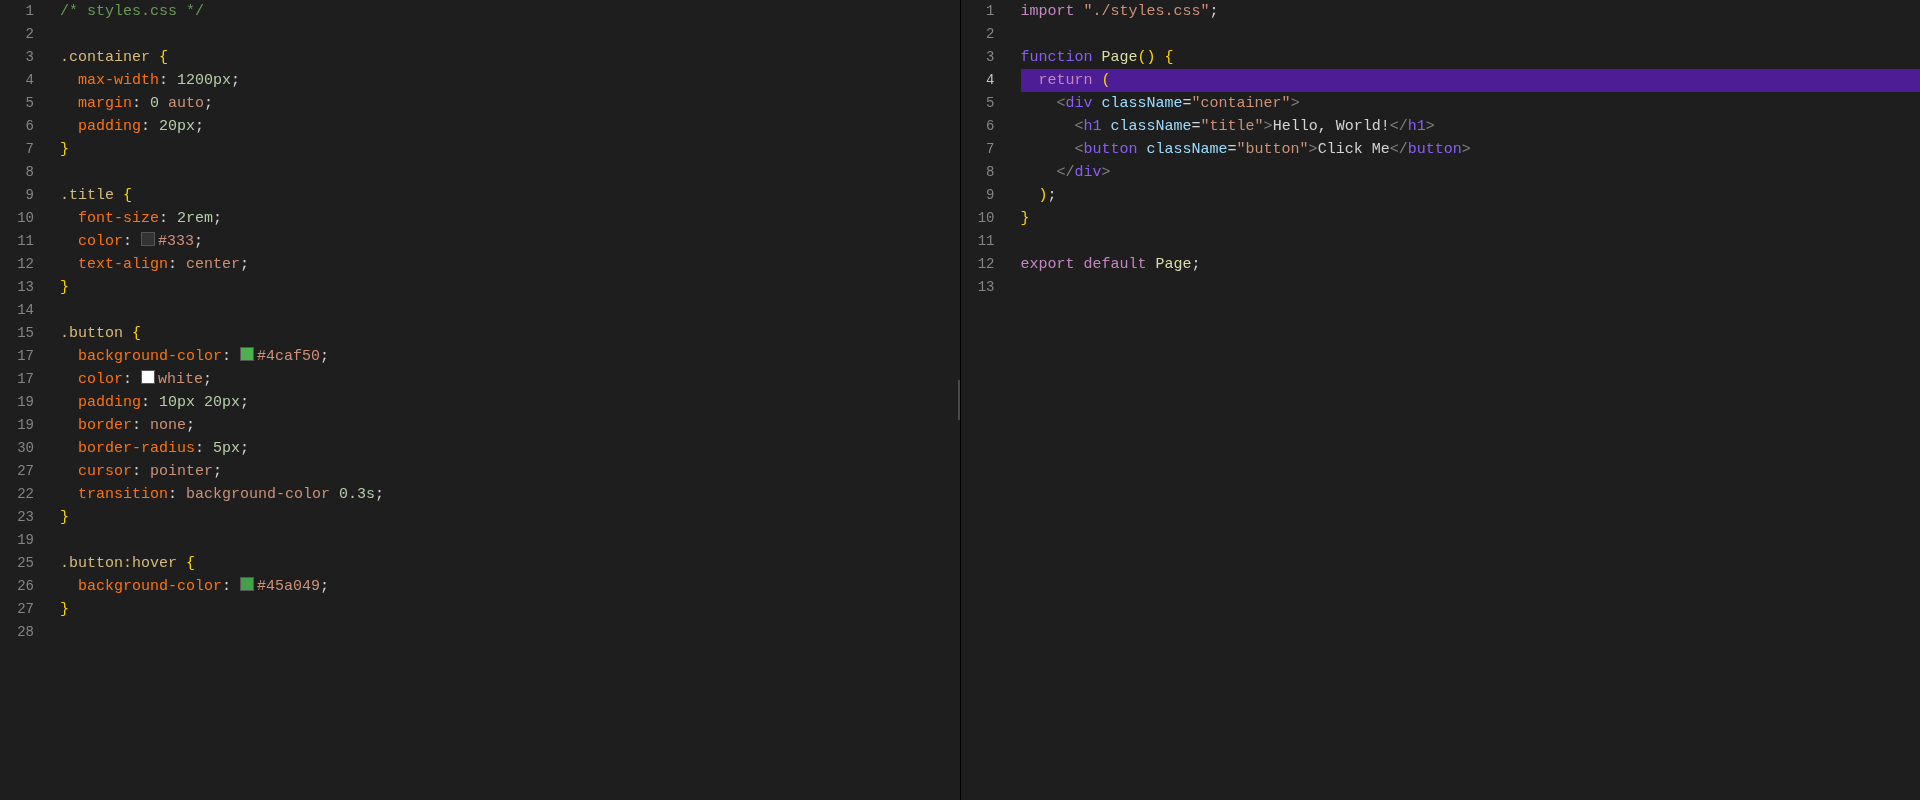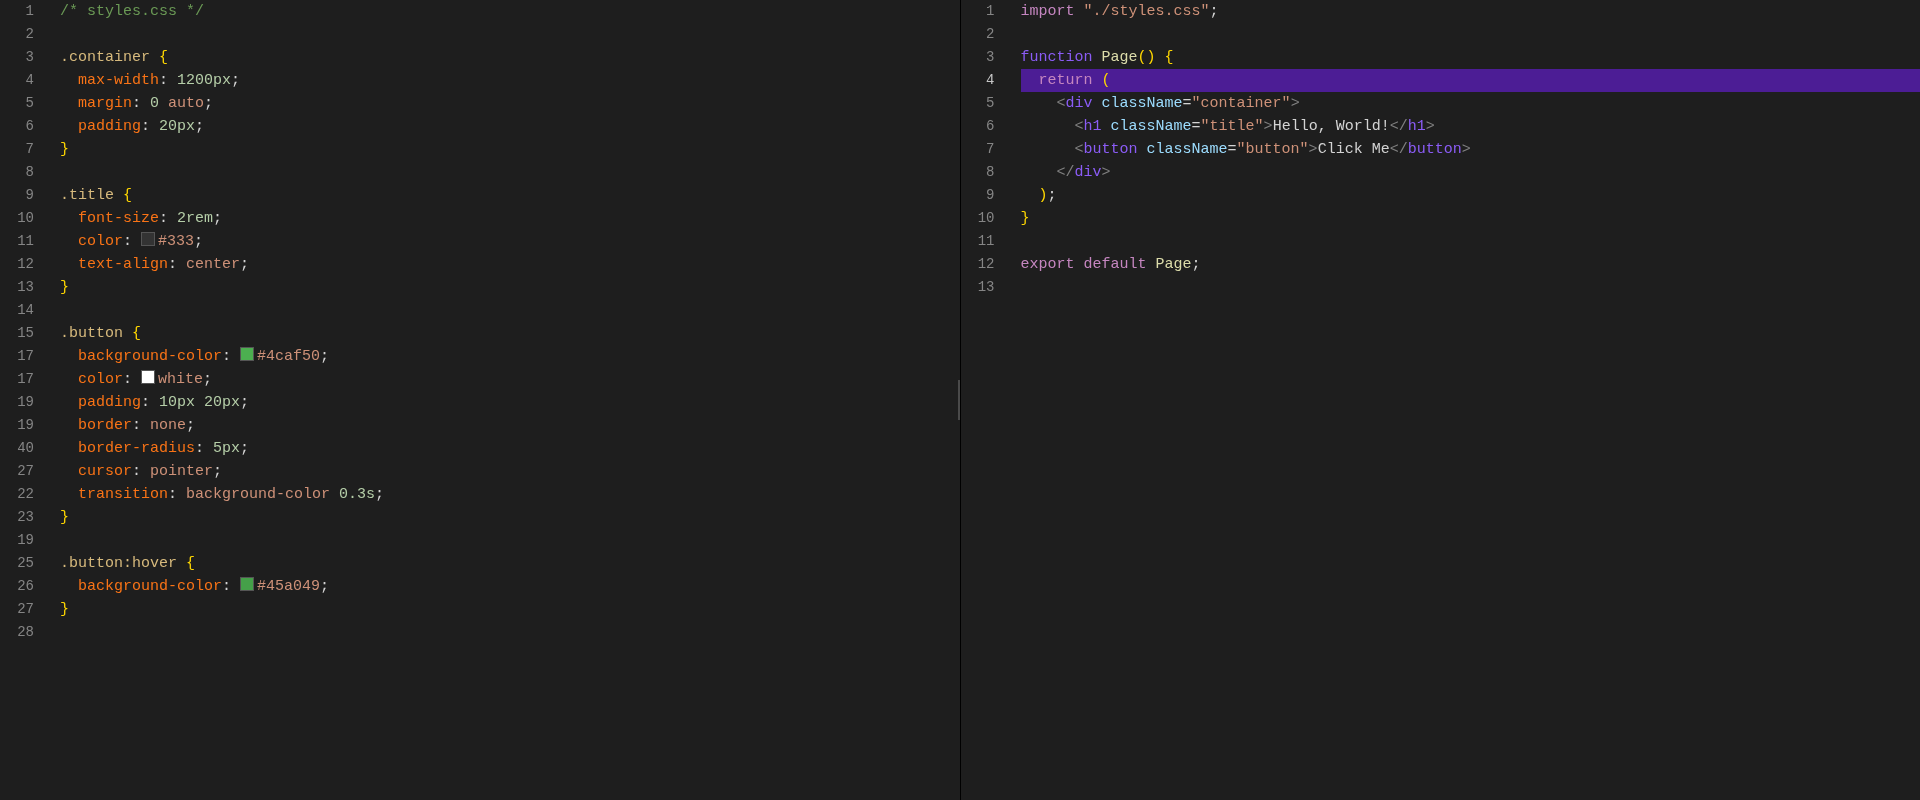--- a/index.html
+++ b/index.html
@@ -46,21 +46,21 @@
         <div>10</div>
         <div>11</div>
         <div>12</div>
         <div>13</div>
         <div>14</div>
         <div>15</div>
         <div>17</div>
         <div>17</div>
         <div>19</div>
         <div>19</div>
-        <div>40</div>
+        <div>30</div>
         <div>27</div>
         <div>22</div>
         <div>23</div>
         <div>19</div>
         <div>25</div>
         <div>26</div>
         <div>27</div>
         <div>28</div>
       </div>
     <div class="code" id="code-left"><div class="row"><span class="c-comment">/* styles.css */</span></div><div class="row"></div><div class="row"><span class="c-selector">.container</span><span class="c-wht"> </span><span class="c-brace">{</span></div><div class="row"><span class="c-wht">  </span><span class="c-prop">max-width</span><span class="c-wht">: </span><span class="c-num">1200px</span><span class="c-wht">;</span></div><div class="row"><span class="c-wht">  </span><span class="c-prop">margin</span><span class="c-wht">: </span><span class="c-num">0</span><span class="c-wht"> </span><span class="c-val">auto</span><span class="c-wht">;</span></div><div class="row"><span class="c-wht">  </span><span class="c-prop">padding</span><span class="c-wht">: </span><span class="c-num">20px</span><span class="c-wht">;</span></div><div class="row"><span class="c-brace">}</span></div><div class="row"></div><div class="row"><span class="c-selector">.title</span><span class="c-wht"> </span><span class="c-brace">{</span></div><div class="row"><span class="c-wht">  </span><span class="c-prop">font-size</span><span class="c-wht">: </span><span class="c-num">2rem</span><span class="c-wht">;</span></div><div class="row"><span class="c-wht">  </span><span class="c-prop">color</span><span class="c-wht">: </span><span class="colorbox" style="background: rgb(51, 51, 51);"></span><span class="c-val">#333</span><span class="c-wht">;</span></div><div class="row"><span class="c-wht">  </span><span class="c-prop">text-align</span><span class="c-wht">: </span><span class="c-val">center</span><span class="c-wht">;</span></div><div class="row"><span class="c-brace">}</span></div><div class="row"></div><div class="row"><span class="c-selector">.button</span><span class="c-wht"> </span><span class="c-brace">{</span></div><div class="row"><span class="c-wht">  </span><span class="c-prop">background-color</span><span class="c-wht">: </span><span class="colorbox" style="background: rgb(76, 175, 80);"></span><span class="c-val">#4caf50</span><span class="c-wht">;</span></div><div class="row"><span class="c-wht">  </span><span class="c-prop">color</span><span class="c-wht">: </span><span class="colorbox" style="background: rgb(255, 255, 255);"></span><span class="c-val">white</span><span class="c-wht">;</span></div><div class="row"><span class="c-wht">  </span><span class="c-prop">padding</span><span class="c-wht">: </span><span class="c-num">10px</span><span class="c-wht"> </span><span class="c-num">20px</span><span class="c-wht">;</span></div><div class="row"><span class="c-wht">  </span><span class="c-prop">border</span><span class="c-wht">: </span><span class="c-val">none</span><span class="c-wht">;</span></div><div class="row"><span class="c-wht">  </span><span class="c-prop">border-radius</span><span class="c-wht">: </span><span class="c-num">5px</span><span class="c-wht">;</span></div><div class="row"><span class="c-wht">  </span><span class="c-prop">cursor</span><span class="c-wht">: </span><span class="c-val">pointer</span><span class="c-wht">;</span></div><div class="row"><span class="c-wht">  </span><span class="c-prop">transition</span><span class="c-wht">: </span><span class="c-val">background-color </span><span class="c-num">0.3s</span><span class="c-wht">;</span></div><div class="row"><span class="c-brace">}</span></div><div class="row"></div><div class="row"><span class="c-selector">.button:hover</span><span class="c-wht"> </span><span class="c-brace">{</span></div><div class="row"><span class="c-wht">  </span><span class="c-prop">background-color</span><span class="c-wht">: </span><span class="colorbox" style="background: rgb(69, 160, 73);"></span><span class="c-val">#45a049</span><span class="c-wht">;</span></div><div class="row"><span class="c-brace">}</span></div><div class="row"></div></div>

